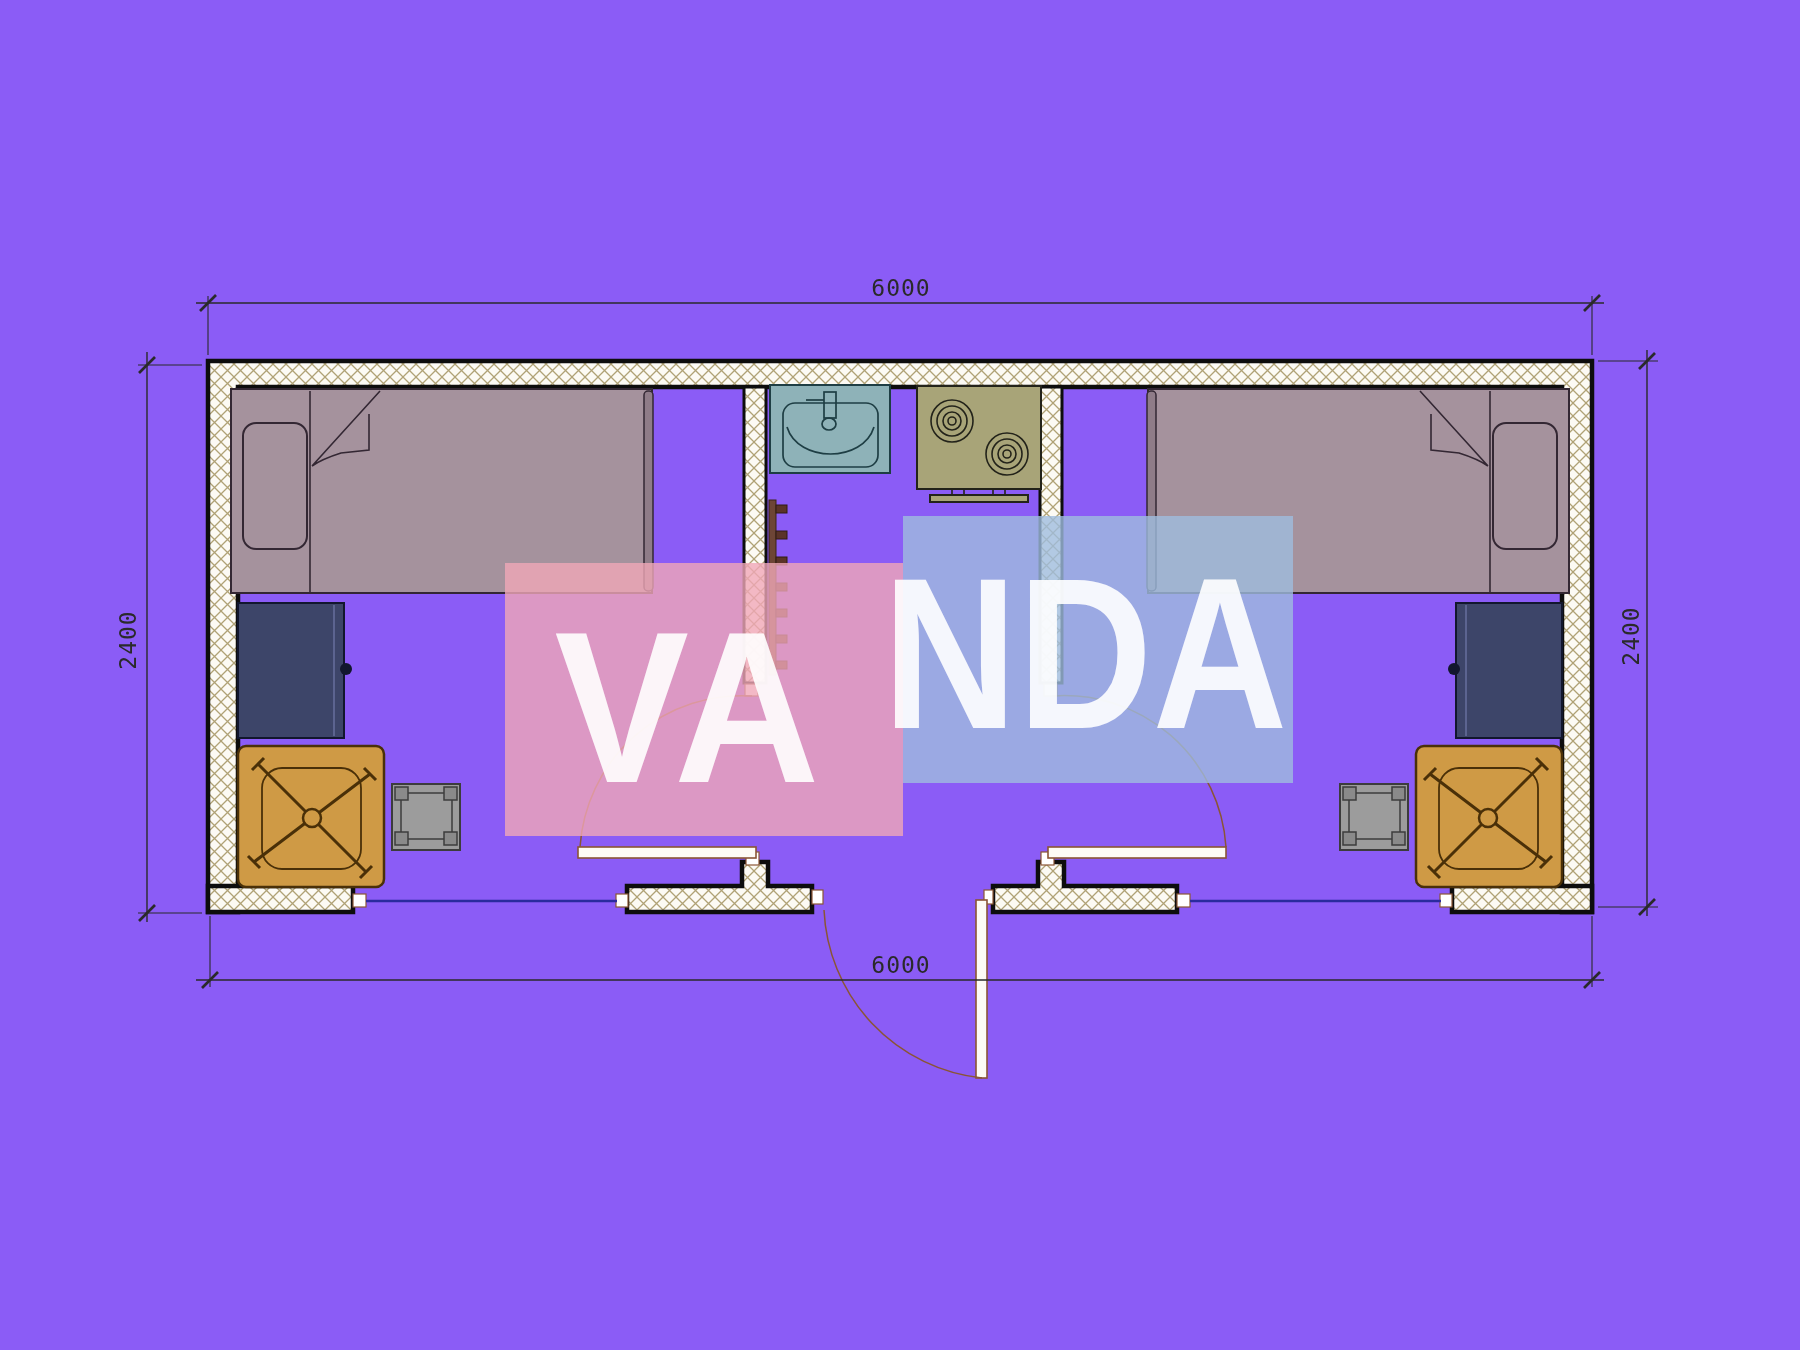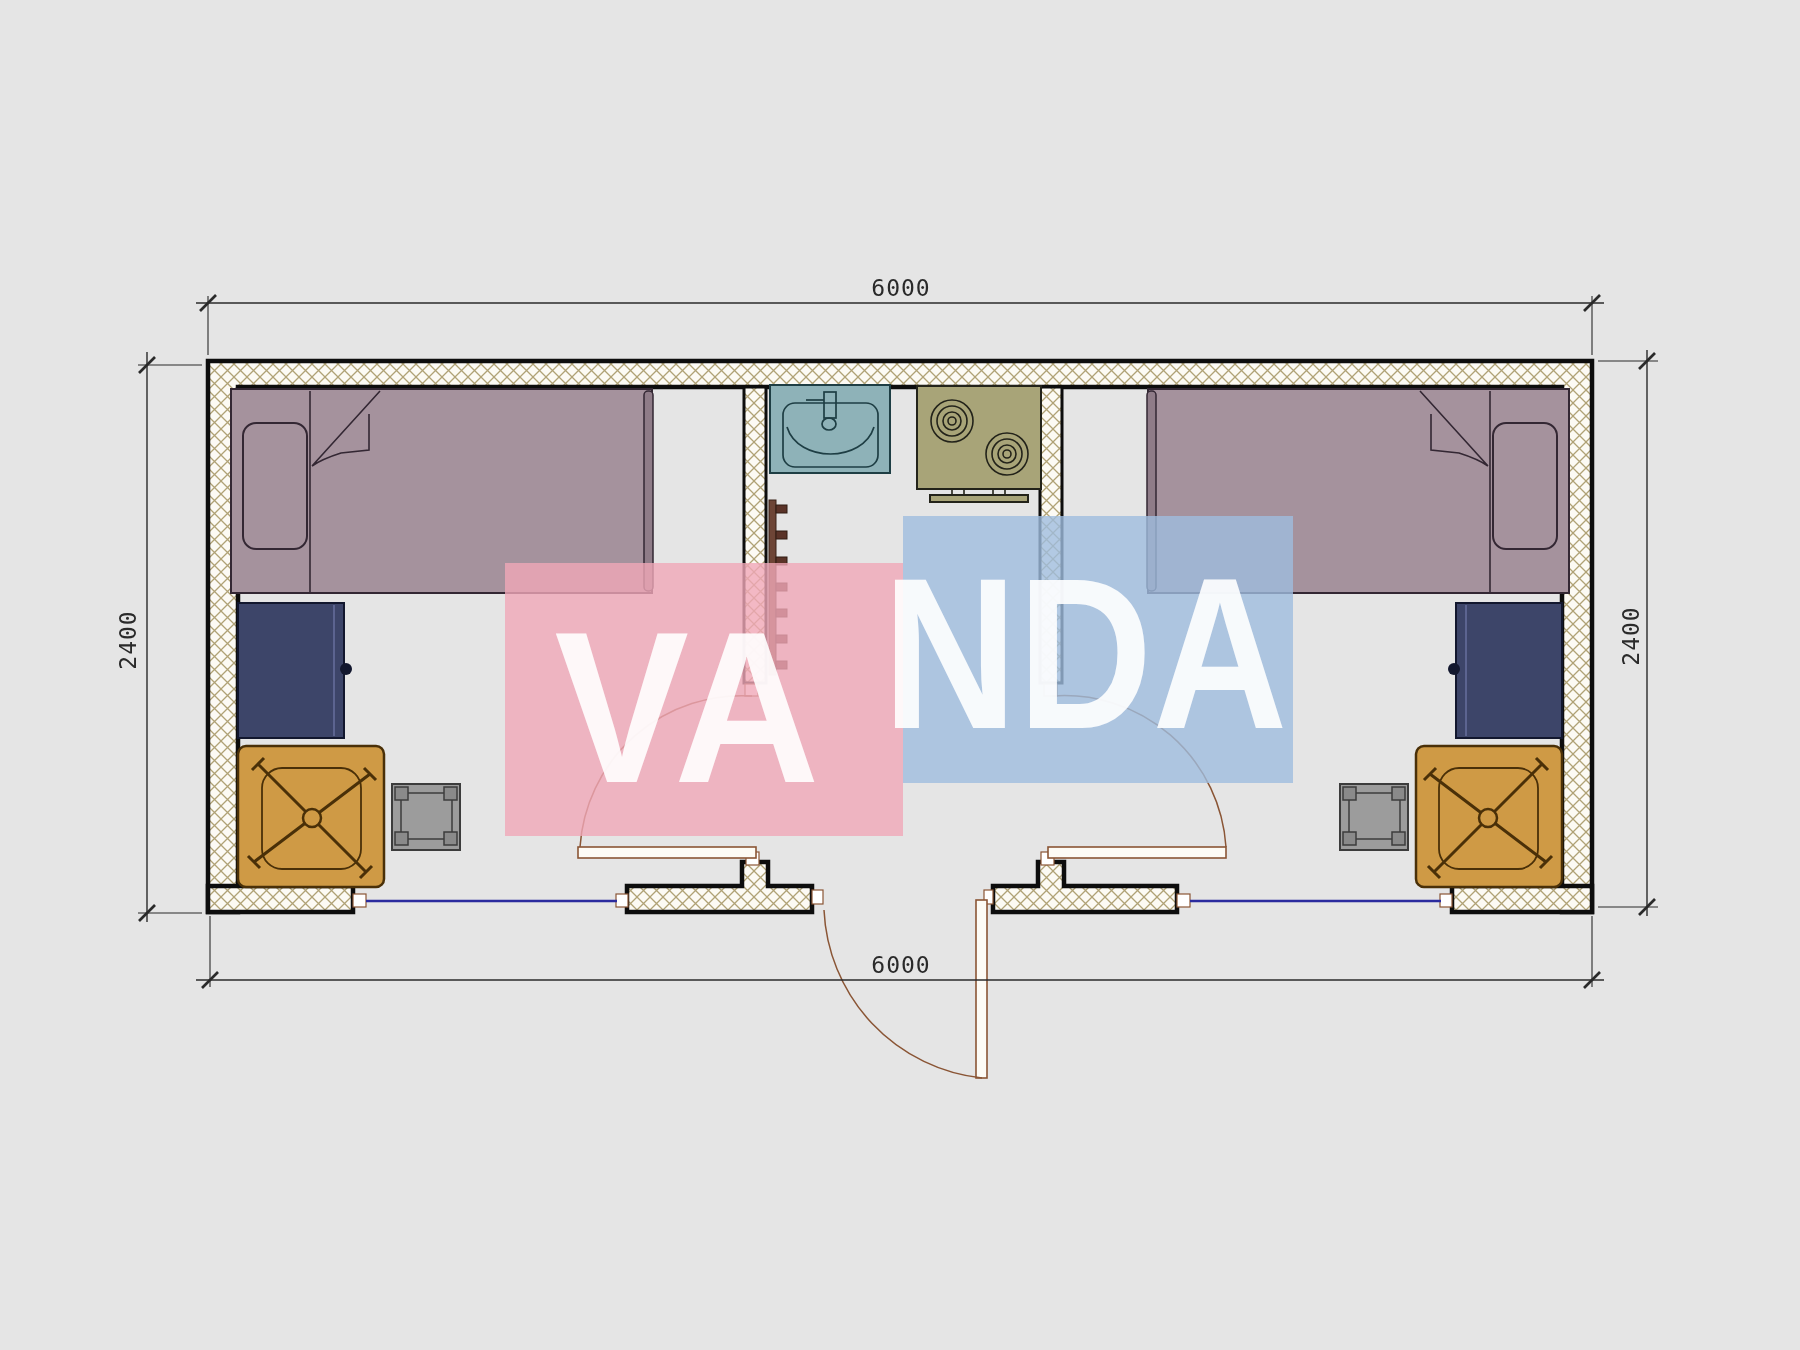--- a/index.html
+++ b/index.html
@@ -1,16 +1,16 @@
 <!DOCTYPE html>
 <html style="--wall-line: #0d0d0d; --hatch-line: #b0a276; --hatch-bg: #fcfaf4; --dim-line: #2a2a2a; --bed-fill: #a5929d; --footboard-fill: #8f7c88; --bed-line: #332733; --desk-fill: #3d4569; --desk-line: #12172e; --desk-edge: #5c6490; --chair-fill: #cf9a45; --chair-line: #4a3008; --stool-fill: #9c9c9c; --stool-leg: #8a8a8a; --stool-line: #3c3c3c; --sink-fill: #8eb2b8; --sink-line: #1e3e44; --stove-fill: #a8a478; --stove-line: #23231a; --door-line: #8a5535; --door-leaf: #fdfbf5; --window-line: #2b2b9e; --ladder-rail: #6d4536; --ladder-rung: #5a3328; --watermark-pink: #f0a8b8; --watermark-blue: #9fbdde; --watermark-text: #ffffff;"><head>
 <meta charset="utf-8">
 <style>
   html,body{margin:0;padding:0;background:#ffffff;}
-  .stage{position:relative;width:1800px;height:1350px;background:#e5e5e5;overflow:hidden;
+  .stage{position:relative;width:1800px;height:1350px;background:#8b5cf6;overflow:hidden;
          font-family:"Liberation Sans",sans-serif;}
   svg{position:absolute;inset:0;display:block;}
   .dim-line{stroke:var(--dim-line,#2a2a2a);stroke-width:1.4;fill:none;}
   .ext-line{stroke:var(--dim-line,#2a2a2a);stroke-width:1.1;fill:none;}
   .tick{stroke:var(--dim-line,#1a1a1a);stroke-width:2.6;fill:none;}
   .dim-text{font-family:"DejaVu Sans Mono","Liberation Mono",monospace;font-size:23px;
             fill:var(--dim-line,#2a2a2a);letter-spacing:1px;}
   .wall{fill:url(#hatch);stroke:var(--wall-line,#0d0d0d);stroke-width:4.5;stroke-linejoin:miter;}
   .partition{fill:url(#hatch);stroke:var(--wall-line,#0d0d0d);stroke-width:3;}
   .jamb{fill:#ffffff;stroke:var(--door-line,#8a5535);stroke-width:1.2;}

